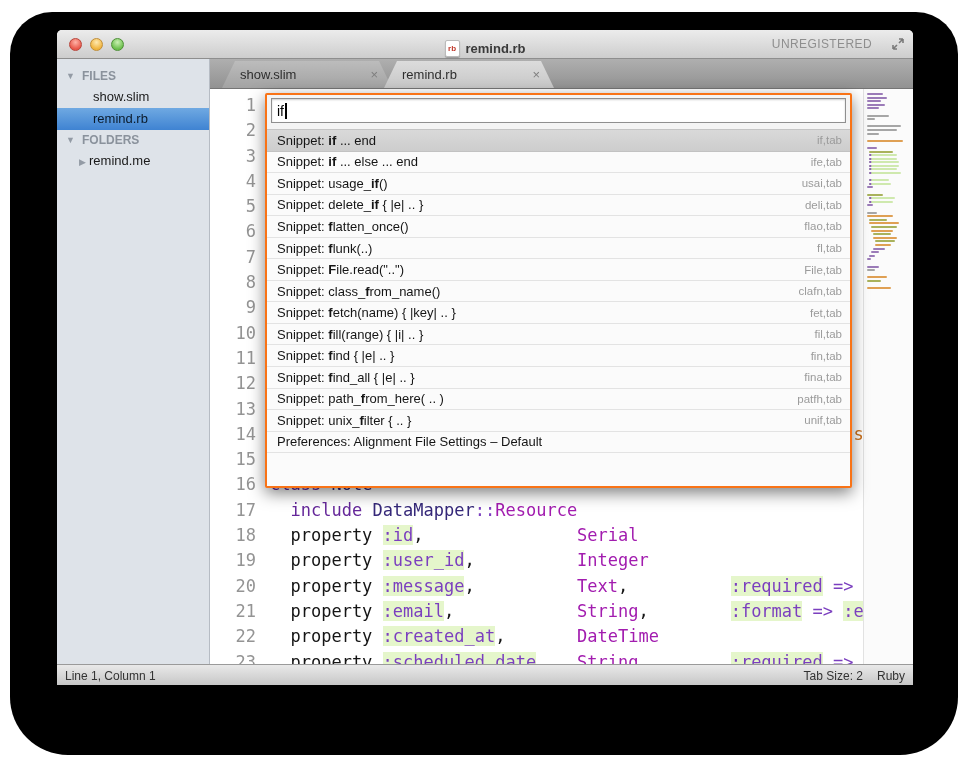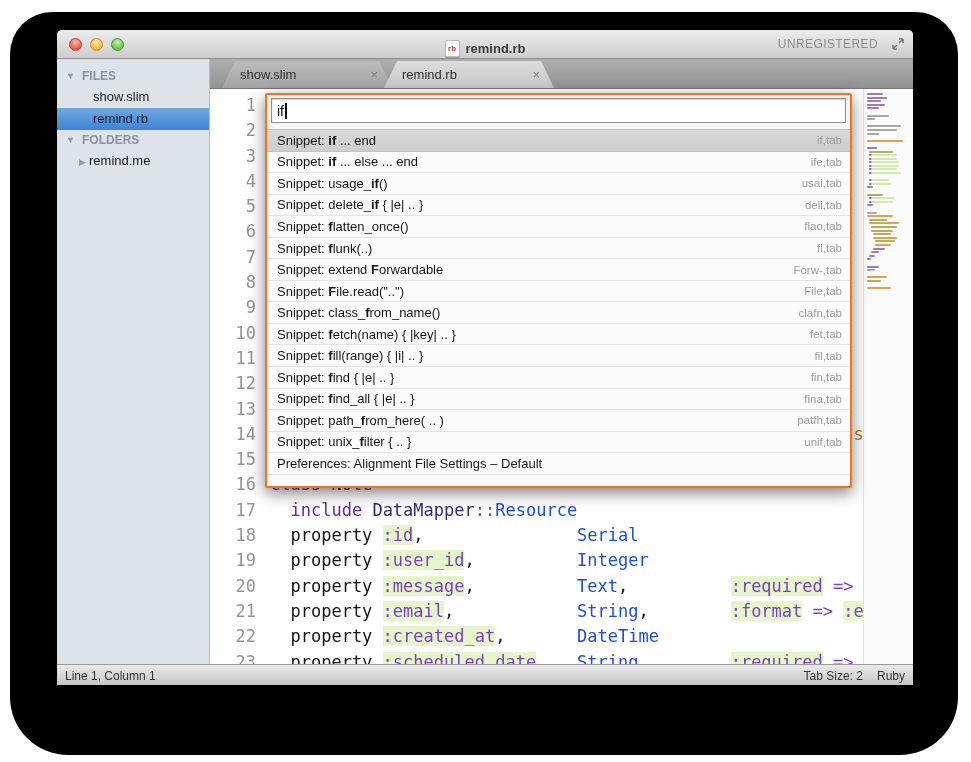--- a/index.html
+++ b/index.html
@@ -16,21 +16,21 @@
   .lights{position:absolute;left:12px;top:8px;display:flex;gap:8px;}
   .light{width:13px;height:13px;border-radius:50%;display:inline-block;box-sizing:border-box;}
   .light.red{background:radial-gradient(circle at 50% 30%,#ffb3a7,#E8584A 70%);border:1px solid #B8453B;}
   .light.yellow{background:radial-gradient(circle at 50% 30%,#ffe9b0,#F0B43E 70%);border:1px solid #C08E38;}
   .light.green{background:radial-gradient(circle at 50% 30%,#c9f0b2,#6CBF4C 70%);border:1px solid #4E9038;}
   .title-wrap{position:absolute;left:0;right:0;top:0;height:36px;display:flex;gap:6px;
         align-items:center;justify-content:center;font-size:13px;font-weight:600;color:#3A3A3A;}
   .file-icon{width:13px;height:15px;background:#fff;border:1px solid #BBB;border-radius:2px;
         color:#C0392B;font-size:8px;font-weight:bold;display:flex;align-items:center;
         justify-content:center;box-shadow:0 1px 1px rgba(0,0,0,.25);}
-  .reg-wrap{position:absolute;right:8px;top:0;height:28px;display:flex;align-items:center;gap:13px;}
+  .reg-wrap{position:absolute;right:8px;top:0;height:28px;display:flex;align-items:center;gap:19px;}
   .reg{font-size:12px;color:#8E8E8E;letter-spacing:.4px;}
 
   
   .body-row{display:flex;height:605px;}
   .sidebar{width:153px;background:#DEE3E9;border-right:1px solid #B6BCC4;
         padding-top:7px;box-sizing:border-box;font-size:13px;color:#1A1A1A;flex:none;}
   .side-header{display:flex;align-items:center;gap:6px;padding:3px 8px 3px 9px;
         font-weight:bold;color:#8A929C;font-size:12px;}
   .tri{font-size:9px;color:#939BA5;width:10px;display:inline-block;}
   .side-item{padding:3px 4px 3px 36px;height:16px;line-height:16px;cursor:default;}
@@ -51,21 +51,21 @@
 
   
   .editor{flex:1;position:relative;display:flex;overflow:hidden;background:#fff;}
   .gutter{width:46px;flex:none;text-align:right;padding:4px 6px 0 0;color:#949494;
         font-family:"DejaVu Sans Mono",monospace;font-size:17px;line-height:25.3px;}
   .code{flex:1;padding-top:4px;margin-left:8px;font-family:"DejaVu Sans Mono",monospace;
         font-size:17px;line-height:25.3px;white-space:pre;color:#151515;overflow:hidden;}
   .code div{height:25.3px;}
   .kw{color:#65279A;}
   .cls{color:#352879;margin-top:8px;}
-  .type{color:#1d4ed8;}
+  .type{color:#a21caf;}
   .sym{color:#7B3FBF;background:#E5F6CB;}
   .op{color:#7B3FBF;}
   .com{color:#8F8F83;}
   .str{color:#C96F1A;}
   .pl{color:#151515;}
 
   
   .minimap{position:absolute;right:0;top:0;bottom:0;width:50px;background:#FBFBFB;
         border-left:1px solid #E2E2E2;padding:4px 3px;box-sizing:border-box;z-index:3;}
   .mm-row{height:2px;margin-bottom:1.6px;border-radius:1px;}
@@ -269,24 +269,20 @@
           </div>
           <div class="popup-row">
             <span><span>Snippet: </span><span class="m">f</span><span>latten_once()</span></span>
             <span class="trigger">flao,tab</span>
           </div>
           <div class="popup-row">
             <span><span>Snippet: </span><span class="m">f</span><span>lunk(..)</span></span>
             <span class="trigger">fl,tab</span>
           </div>
           <div class="popup-row">
-            <span><span>Snippet: extend </span><span class="m">F</span><span>orwardable</span></span>
-            <span class="trigger">Forw-,tab</span>
-          </div>
-          <div class="popup-row">
             <span><span>Snippet: </span><span class="m">F</span><span>ile.read("..")</span></span>
             <span class="trigger">File,tab</span>
           </div>
           <div class="popup-row">
             <span><span>Snippet: class_</span><span class="m">f</span><span>rom_name()</span></span>
             <span class="trigger">clafn,tab</span>
           </div>
           <div class="popup-row">
             <span><span>Snippet: </span><span class="m">f</span><span>etch(name) { |key| .. }</span></span>
             <span class="trigger">fet,tab</span>

